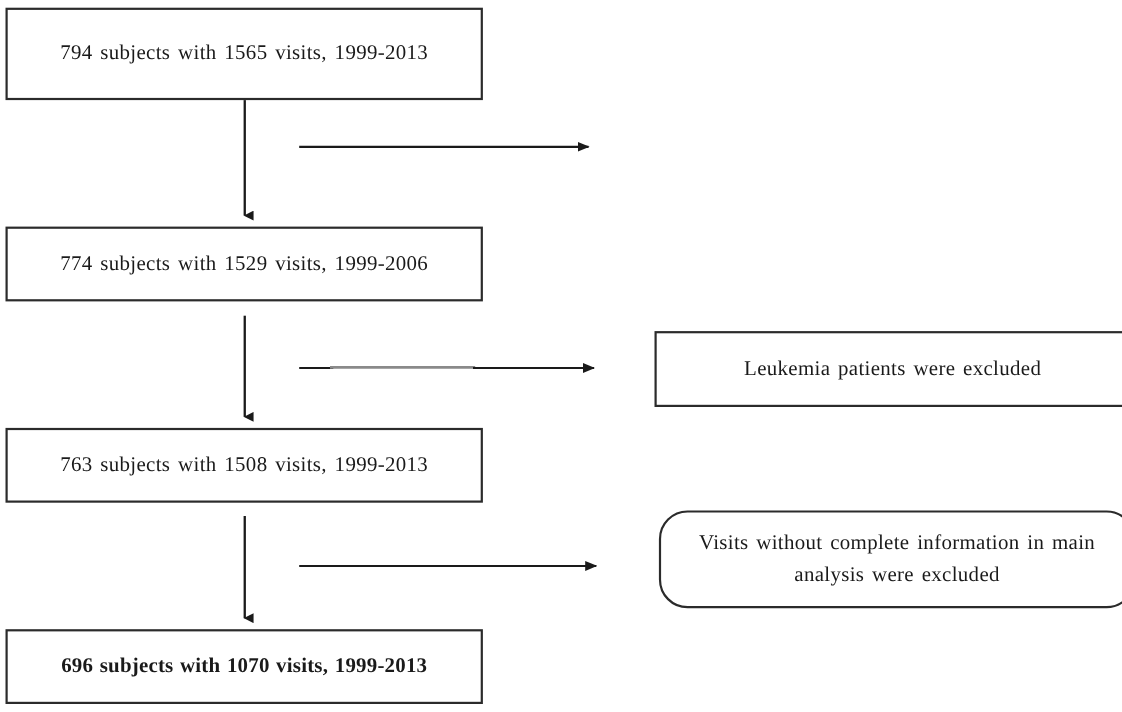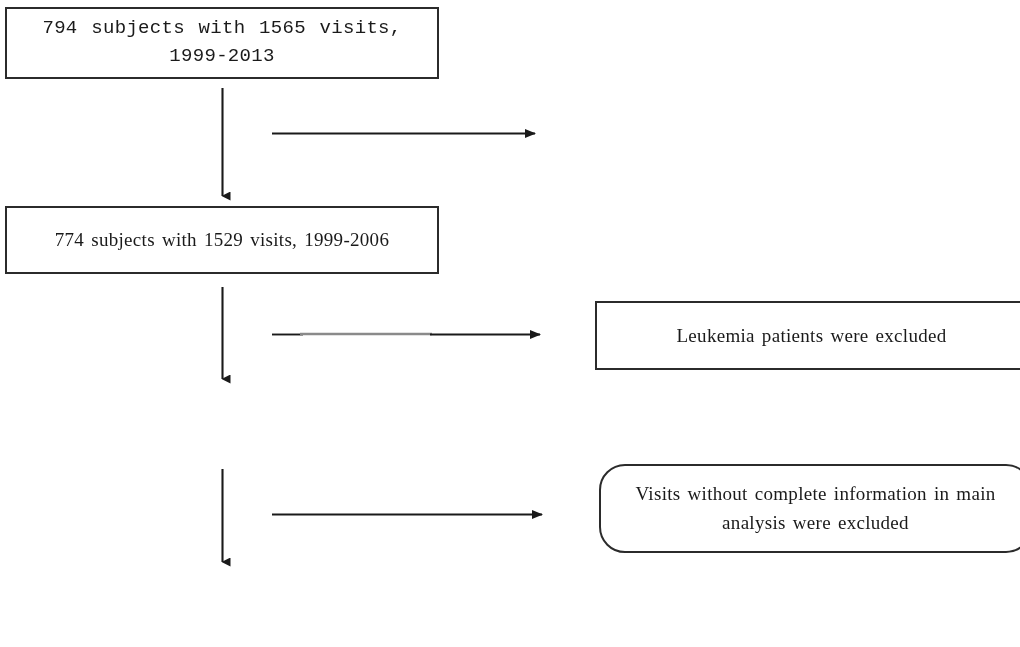--- a/index.html
+++ b/index.html
@@ -48,21 +48,21 @@
     letter-spacing: 0.2px;
     word-spacing: 1px;
   }
 
   .node-text.two-line {
     padding: 0 26px;
     line-height: 1.5;
   }
 
   
-  .cohort-1 { left: 5px;  top: 7px;   width: 434px; height: 72px; font-family: Liberation Mono, monospace; }
+  .cohort-1 { left: 5px;  top: 7px;   width: 434px; height: 84px; }
   .cohort-2 { left: 5px;  top: 206px; width: 434px; height: 68px; }
   .cohort-3 { left: 5px;  top: 389px; width: 434px; height: 68px; }
   .cohort-4 { left: 5px;  top: 572px; width: 434px; height: 68px; }
 
   
   .exclusion-1 { left: 579px; top: 104px; width: 433px; height: 69px; }
   .exclusion-2 { left: 579px; top: 301px; width: 433px; height: 69px; margin-left: 16px; }
   .exclusion-3 { left: 599px; top: 464px; width: 433px; height: 89px; border-radius: 26px; }
 
   
@@ -118,21 +118,27 @@
   </svg>
 
   <div class="node-box cohort-1">
     <span class="node-text">794 subjects with 1565 visits,  1999-2013</span>
   </div>
 
   <div class="node-box cohort-2">
     <span class="node-text">774 subjects with 1529 visits,  1999-2006</span>
   </div>
 
+  <div class="node-box cohort-3">
+    <span class="node-text">763 subjects with 1508 visits,  1999-2013</span>
+  </div>
 
+  <div class="node-box cohort-4">
+    <span class="node-text bold">696 subjects with 1070 visits, 1999-2013</span>
+  </div>
 
 
   <div class="node-box exclusion-2">
     <span class="node-text">Leukemia patients were excluded</span>
   </div>
 
   <div class="node-box exclusion-3">
     <span class="node-text two-line">Visits without complete information in main analysis were excluded</span>
   </div>
 

